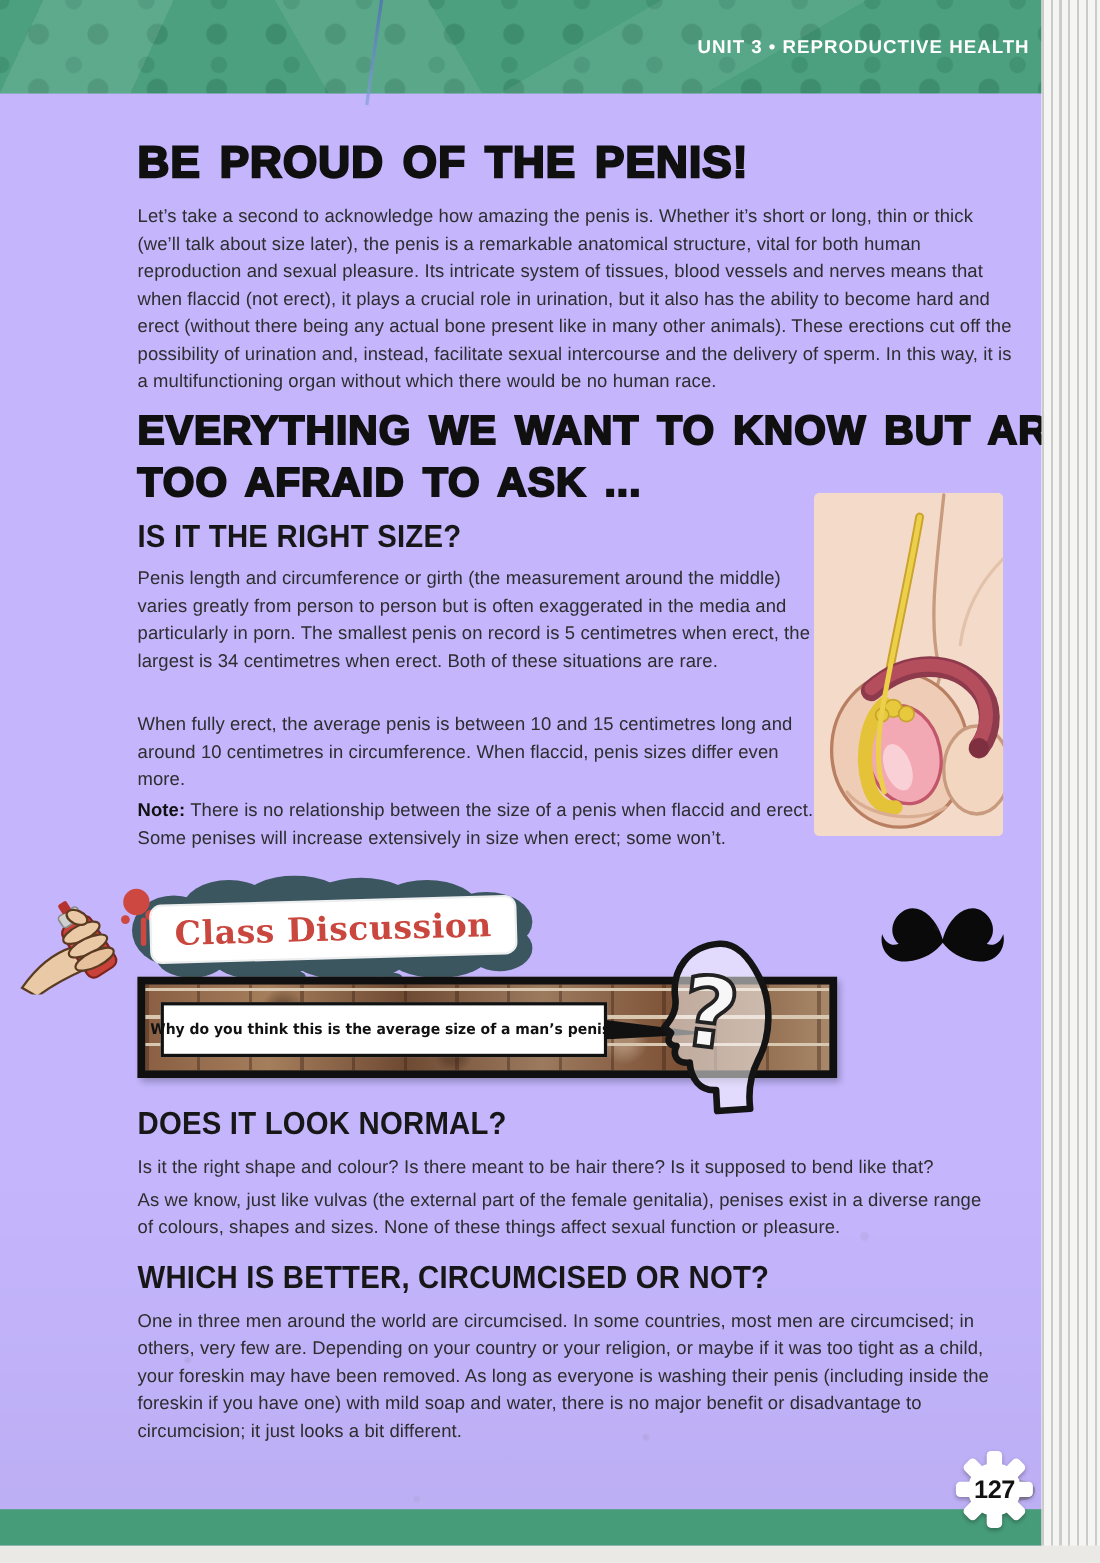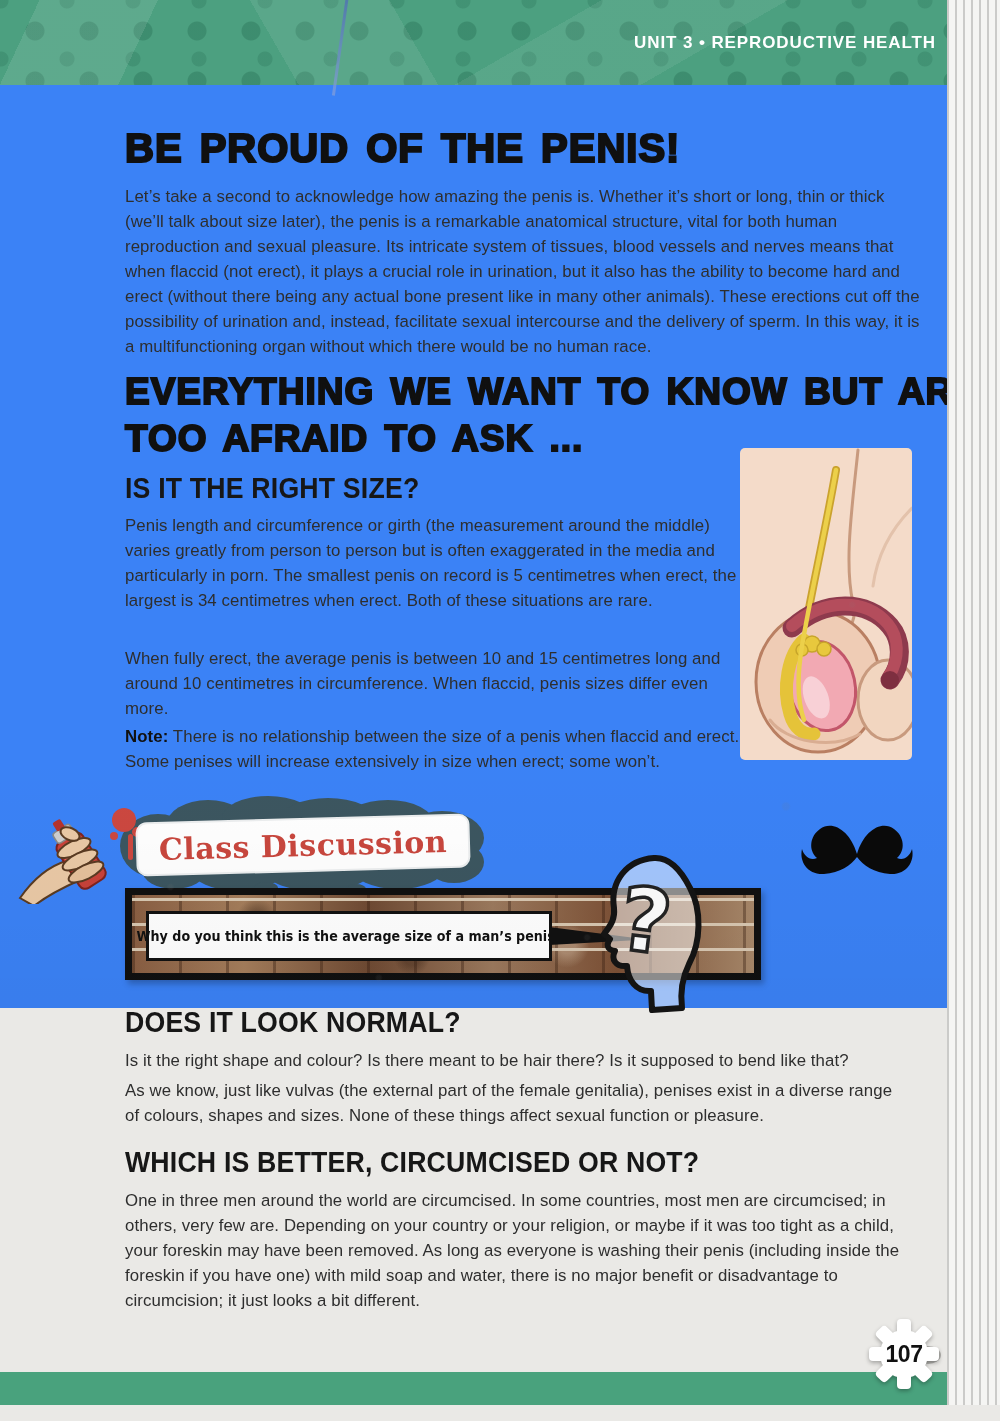--- a/index.html
+++ b/index.html
@@ -1,18 +1,18 @@
 <!DOCTYPE html>
 <html><head>
 <meta charset="utf-8">
 <style>
   html,body{margin:0;padding:0;}
   .photo{position:relative;width:1000px;height:1421px;background:#eae9e6;overflow:hidden;
          font-family:"Liberation Sans", sans-serif;}
-  .page{position:absolute;left:0;top:0;width:947px;height:1008px;background:#3b82f6;}
+  .page{position:absolute;left:0;top:0;width:947px;height:1405px;background:#c4b5fd;}
   .page::after{content:"";position:absolute;inset:0;pointer-events:none;
     background-image:
       radial-gradient(circle at 18% 88%, rgba(110,110,110,.14) 2px, transparent 4px),
       radial-gradient(circle at 62% 93%, rgba(110,110,110,.12) 2px, transparent 4px),
       radial-gradient(circle at 83% 80%, rgba(120,120,120,.10) 3px, transparent 5px),
       radial-gradient(circle at 40% 97%, rgba(120,120,120,.10) 2px, transparent 4px),
       radial-gradient(circle at 90% 60%, rgba(130,130,130,.08) 2px, transparent 4px),
       linear-gradient(to bottom, rgba(0,0,0,0) 75%, rgba(0,0,0,.04) 100%);}
   .edge-stack{position:absolute;left:947px;top:0;width:53px;height:1405px;
     background:#f1f1ef;
@@ -206,17 +206,17 @@
         <rect x="29" y="1" width="14" height="16" rx="4" transform="rotate(45 36 36)"></rect>
         <rect x="29" y="1" width="14" height="16" rx="4" transform="rotate(90 36 36)"></rect>
         <rect x="29" y="1" width="14" height="16" rx="4" transform="rotate(135 36 36)"></rect>
         <rect x="29" y="1" width="14" height="16" rx="4" transform="rotate(180 36 36)"></rect>
         <rect x="29" y="1" width="14" height="16" rx="4" transform="rotate(225 36 36)"></rect>
         <rect x="29" y="1" width="14" height="16" rx="4" transform="rotate(270 36 36)"></rect>
         <rect x="29" y="1" width="14" height="16" rx="4" transform="rotate(315 36 36)"></rect>
         <circle cx="36" cy="36" r="24"></circle>
       </g>
     </svg>
-    <div class="gear-num">107</div>
+    <div class="gear-num">127</div>
   </div>
 
   <div class="edge-stack"></div>
 </div>
 
 </body></html>

